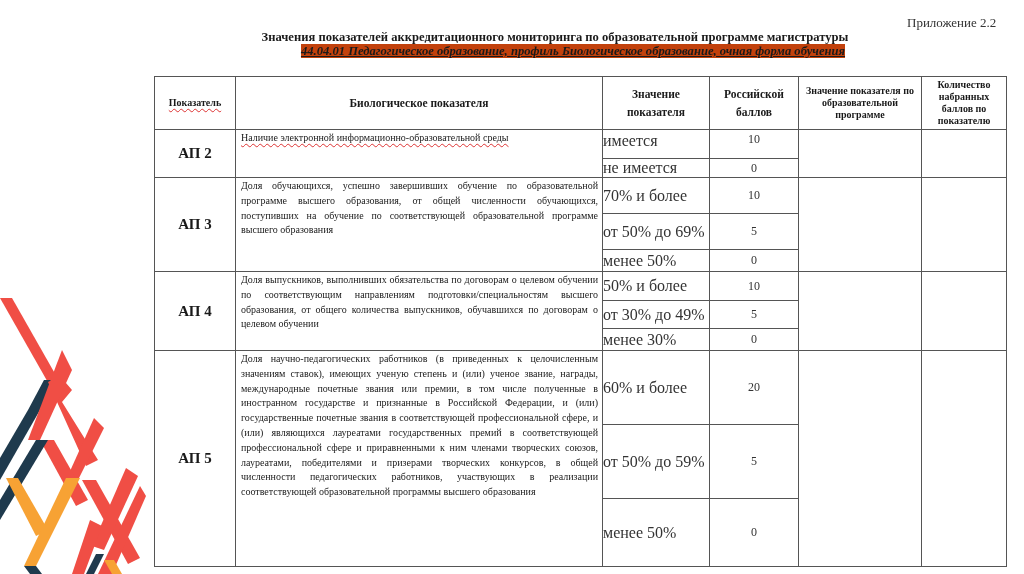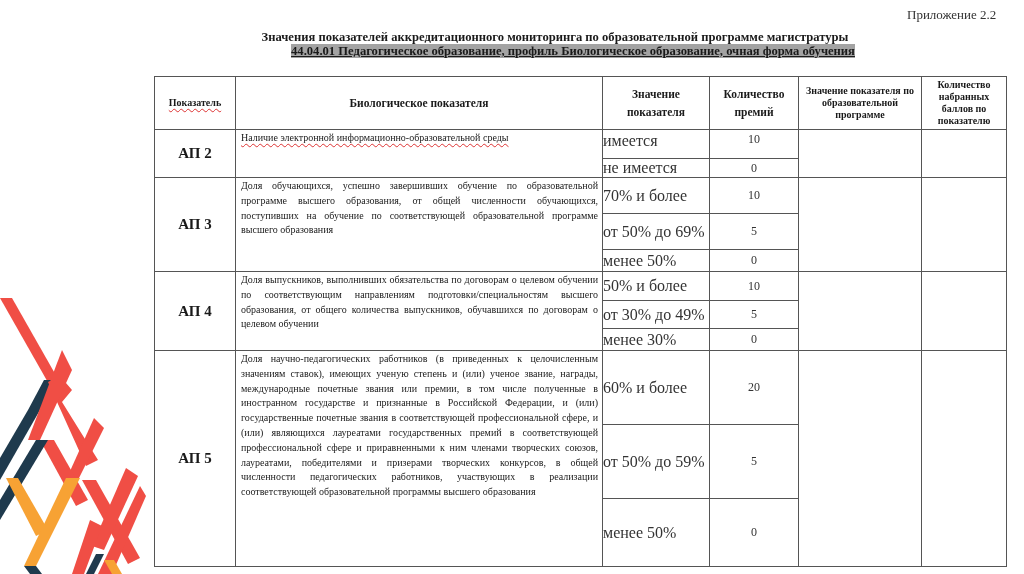--- a/index.html
+++ b/index.html
@@ -3,32 +3,32 @@
 <meta charset="utf-8">
 <style>
   html, body { margin: 0; padding: 0; }
   body {
     width: 1024px; height: 574px; overflow: hidden; position: relative;
     background: #ffffff;
     font-family: "Liberation Serif", "DejaVu Serif", serif;
     color: #1a1a1a;
   }
   .appendix {
-    position: absolute; left: 907px; top: 7px;
+    position: absolute; left: 907px; top: 15px;
     font-size: 13px; color: #333;
   }
   .title1 {
     position: absolute; left: 0; width: 1110px; top: 30px; text-align: center;
     font-size: 12.6px; font-weight: bold;
   }
   .title2 {
     position: absolute; left: 0; width: 1146px; top: 44px; text-align: center;
     font-size: 12.6px; font-weight: bold;
   }
-  .title2 span { background: #a3a3a3; text-decoration: underline; }
+  .title2 span { background: #c2410c; text-decoration: underline; font-style: italic; }
   .deco { position: absolute; left: 0; top: 290px; width: 150px; height: 284px; }
   table.main {
     position: absolute; left: 154px; top: 76px;
     width: 852px; border-collapse: collapse; table-layout: fixed;
     font-size: 12px;
   }
   table.main td, table.main th {
     border: 1px solid #555;
     padding: 0;
     vertical-align: middle;
@@ -83,21 +83,21 @@
       <col style="width:107px">
       <col style="width:89px">
       <col style="width:123px">
       <col style="width:85px">
   </colgroup>
   <thead>
     <tr style="height:53px">
       <th class="h-small"><span class="spell">Показатель</span></th>
       <th class="h-med">Биологическое показателя</th>
       <th class="h-med">Значение показателя</th>
-      <th class="h-med">Количество премий</th>
+      <th class="h-med">Российской баллов</th>
       <th class="h-small">Значение показателя по образовательной программе</th>
       <th class="h-small">Количество набранных баллов по показателю</th>
     </tr>
   </thead>
   <tbody>
 
     <tr style="height:29px">
       <td rowspan="2" class="code">АП 2</td>
       <td rowspan="2" class="desc"><span class="spell">Наличие электронной информационно-образовательной среды</span></td>
       <td class="val top-align">имеется</td>

